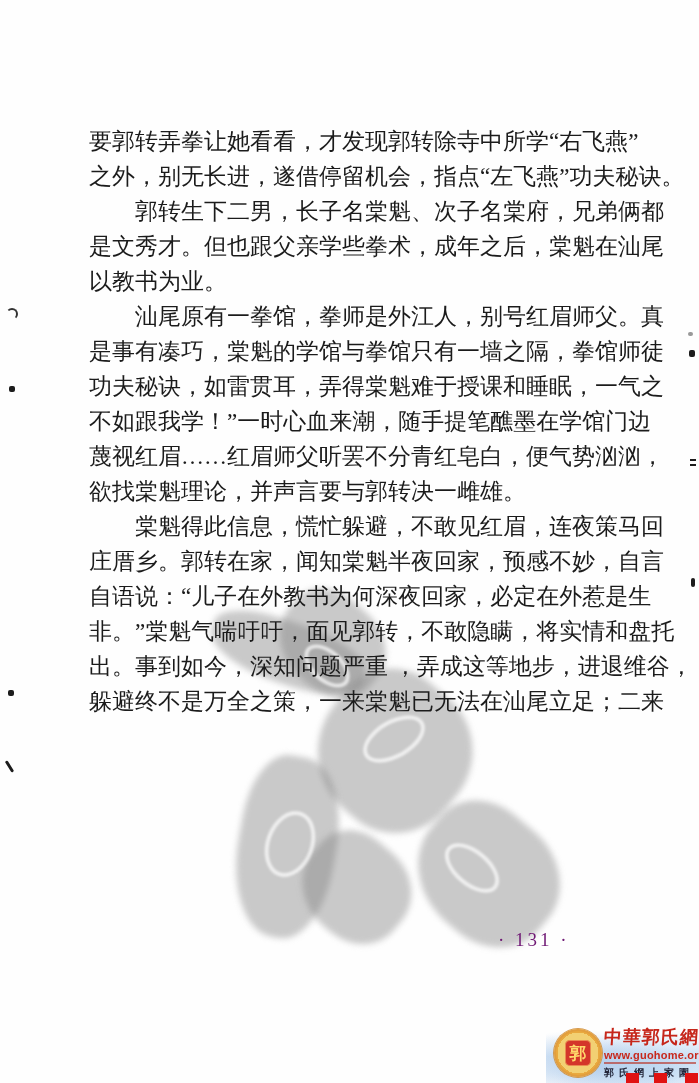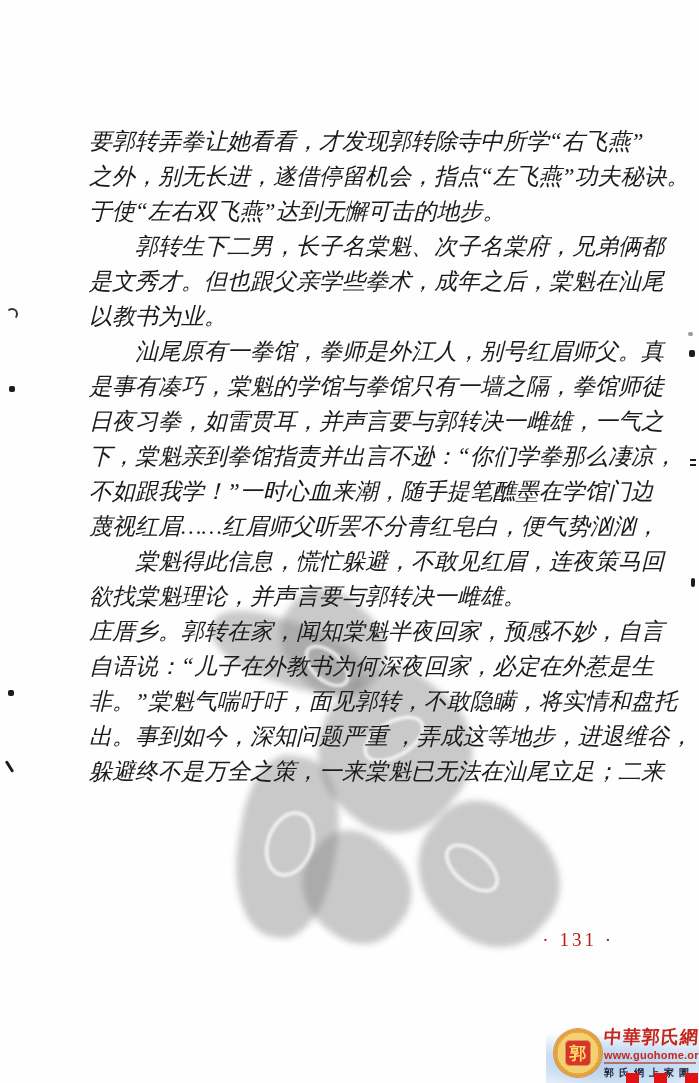--- a/index.html
+++ b/index.html
@@ -12,33 +12,32 @@
   }
 
   
   .text-block{
     position:absolute;left:89px;top:124px;width:547px;
     font-size:23px;color:#1b1b1b;z-index:3;
   }
   .line{
     height:35px;line-height:35px;white-space:nowrap;
     letter-spacing:0;
-    font-style:italic;
   }
   .line.full{
     text-align:justify;
     text-align-last:justify;
     text-justify:inter-character;
   }
 
   
   .page-number{
     position:absolute;left:498px;top:929px;width:116px;
-    text-align:right;font-size:19px;letter-spacing:3px;
-    color:#b91c1c;z-index:3;
+    text-align:left;font-size:19px;letter-spacing:3px;
+    color:#701a75;z-index:3;
   }
 
   
   .wm{position:absolute;left:0;top:0;width:699px;height:1083px;z-index:1;}
   .wm-blob{
     position:absolute;background:rgba(128,128,128,0.42);
     border-radius:38% 46% 42% 50%;
     filter:blur(3px);
   }
   .wm-b1{left:208px;top:622px;width:160px;height:62px;transform:rotate(18deg);}
@@ -121,32 +120,30 @@
     <div class="wm-blob wm-b6"></div>
     <div class="wm-stroke wm-s1"></div>
     <div class="wm-stroke wm-s2"></div>
     <div class="wm-stroke wm-s3"></div>
     <div class="wm-stroke wm-s4"></div>
   </div>
 
   <div class="text-block">
       <div class="line full">要郭转弄拳让她看看，才发现郭转除寺中所学“右飞燕”</div>
       <div class="line full">之外，别无长进，遂借停留机会，指点“左飞燕”功夫秘诀。</div>
-      <div class="line">于使“左右双飞燕”达到无懈可击的地步。</div>
       <div class="line full">　　郭转生下二男，长子名棠魁、次子名棠府，兄弟俩都</div>
       <div class="line full">是文秀才。但也跟父亲学些拳术，成年之后，棠魁在汕尾</div>
       <div class="line">以教书为业。</div>
       <div class="line full">　　汕尾原有一拳馆，拳师是外江人，别号红眉师父。真</div>
       <div class="line full">是事有凑巧，棠魁的学馆与拳馆只有一墙之隔，拳馆师徒</div>
-      <div class="line full">日夜习拳，如雷贯耳，并声言要与郭转决一雌雄，一气之</div>
-      <div class="line full">下，棠魁亲到拳馆指责并出言不逊：“你们学拳那么凄凉，</div>
+      <div class="line full">功夫秘诀，如雷贯耳，弄得棠魁难于授课和睡眠，一气之</div>
       <div class="line full">不如跟我学！”一时心血来潮，随手提笔醮墨在学馆门边</div>
       <div class="line full">蔑视红眉……红眉师父听罢不分青红皂白，便气势汹汹，</div>
+      <div class="line">欲找棠魁理论，并声言要与郭转决一雌雄。</div>
       <div class="line full">　　棠魁得此信息，慌忙躲避，不敢见红眉，连夜策马回</div>
-      <div class="line">欲找棠魁理论，并声言要与郭转决一雌雄。</div>
       <div class="line full">庄厝乡。郭转在家，闻知棠魁半夜回家，预感不妙，自言</div>
       <div class="line full">自语说：“儿子在外教书为何深夜回家，必定在外惹是生</div>
       <div class="line full">非。”棠魁气喘吁吁，面见郭转，不敢隐瞒，将实情和盘托</div>
       <div class="line full">出。事到如今，深知问题严重 ，弄成这等地步，进退维谷，</div>
       <div class="line full">躲避终不是万全之策，一来棠魁已无法在汕尾立足；二来</div>
     </div>
 
   <div class="page-number">· 131 ·</div>
 
   <div class="speck sp-l1"></div>

